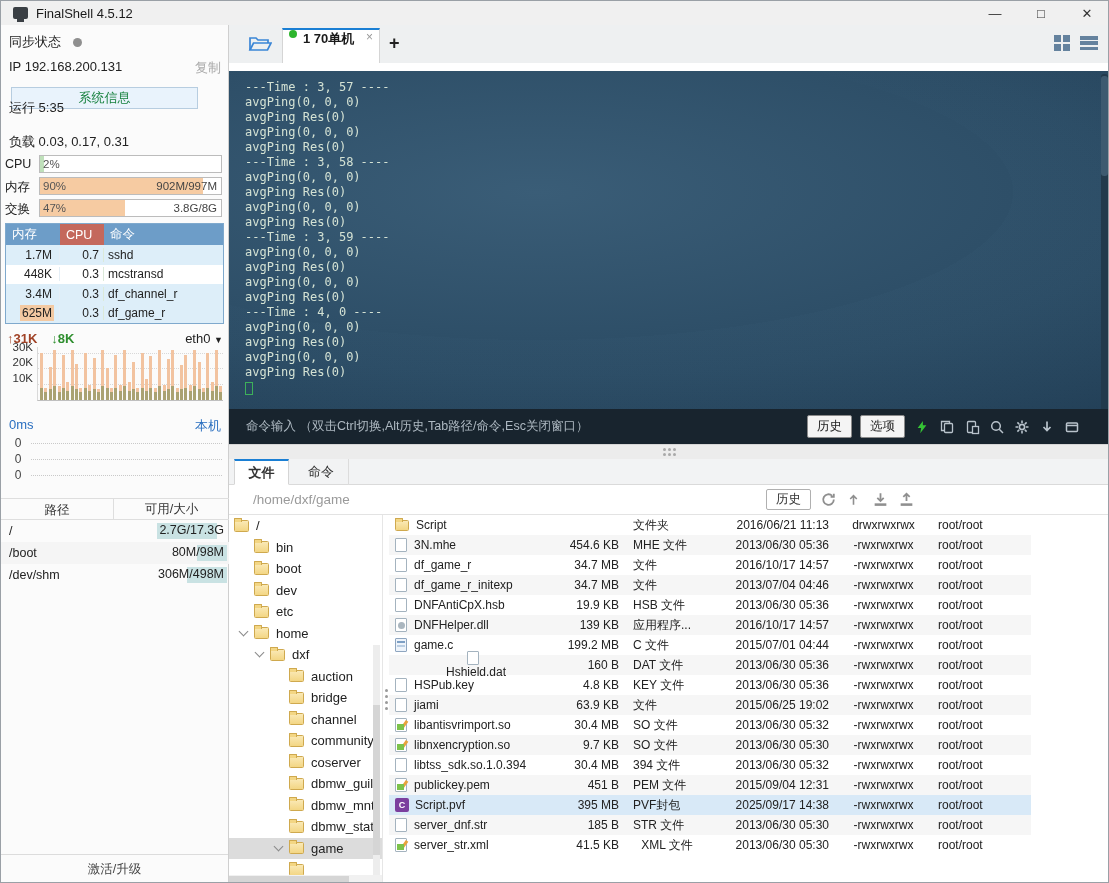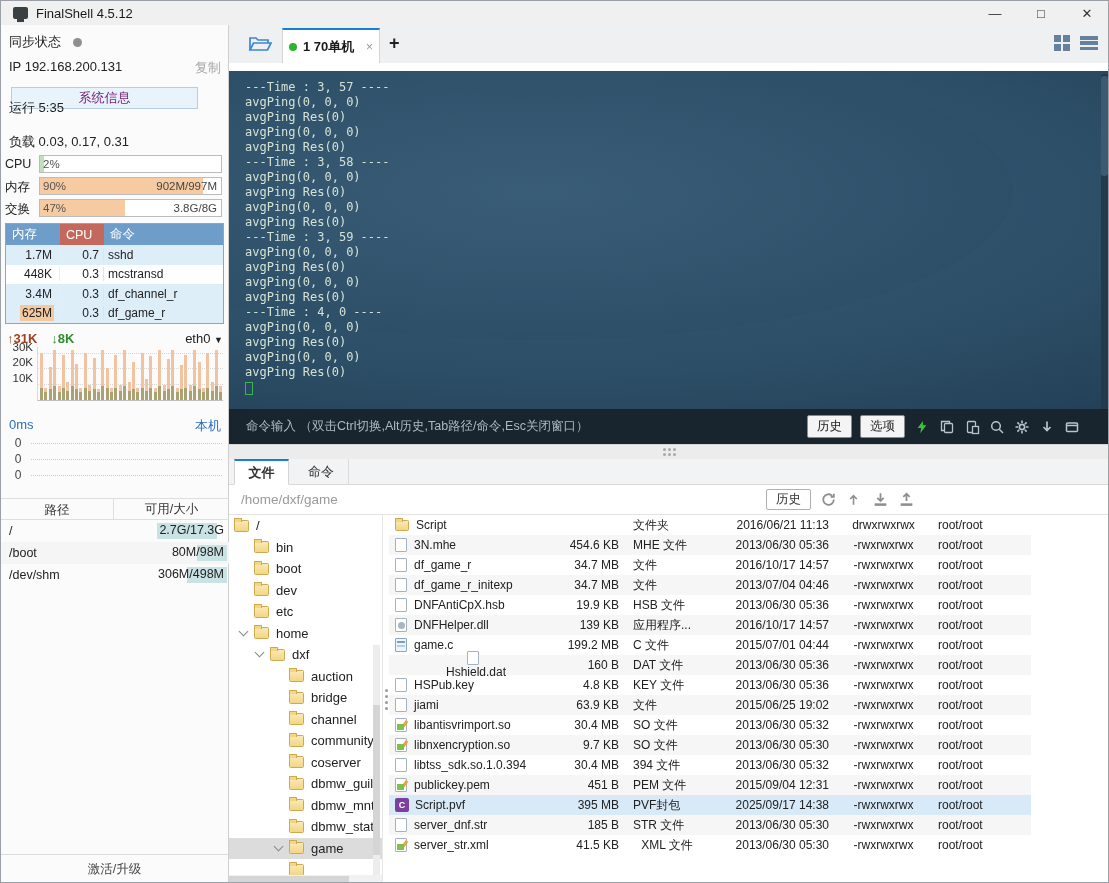--- a/index.html
+++ b/index.html
@@ -14,21 +14,21 @@
   .app-title { font-size:13px; color:#1a1a1a; }
   .win-controls { margin-left:auto; display:flex; height:100%; }
   .win-btn { width:46px; height:100%; display:flex; align-items:center; justify-content:center; font-size:13px; color:#333; cursor:default; }
 
   
   .sidebar { position:absolute; left:0; top:24px; width:228px; height:859px; background:#fbfbfb; border-right:1px solid #cfcfcf; font-size:12px; color:#222; }
   .sync-row { position:absolute; left:8px; top:8px; display:flex; align-items:center; font-size:13px; }
   .sync-dot { width:9px; height:9px; border-radius:50%; background:#8f8f8f; margin-left:12px; }
   .ip-row { position:absolute; left:8px; top:34px; width:212px; display:flex; font-size:13px; }
   .copy-link { margin-left:auto; color:#a9a9a9; }
-  .sysinfo-btn { position:absolute; left:10px; top:62px; width:187px; height:22px; background:#e9f3fc; border:1px solid #b7cde0; font-size:13px; color:#701a75; display:flex; align-items:center; justify-content:center; }
+  .sysinfo-btn { position:absolute; left:10px; top:62px; width:187px; height:22px; background:#e9f3fc; border:1px solid #b7cde0; font-size:13px; color:#15803d; display:flex; align-items:center; justify-content:center; }
   .stat-line { position:absolute; left:8px; font-size:13px; }
   .meter-row { position:absolute; left:4px; width:220px; height:18px; }
   .meter-label { position:absolute; left:0; top:2px; font-size:12.5px; }
   .meter { position:absolute; left:34px; top:0; width:183px; height:18px; border:1px solid #bcbcbc; background:#fff; }
   .meter-fill { position:absolute; left:0; top:0; bottom:0; }
   .meter-txt-l { position:absolute; left:3px; top:2px; font-size:11.5px; color:#555; }
   .meter-txt-r { position:absolute; right:4px; top:2px; font-size:11.5px; color:#444; }
 
   
   .proc-table { position:absolute; left:4px; top:198px; width:219px; border:1px solid #7fa9cd; background:#fff; }
@@ -70,21 +70,21 @@
   .disk-path { width:92px; padding-left:8px; }
   .disk-val { flex:1; position:relative; height:100%; }
   .disk-bar { position:absolute; top:3px; bottom:3px; background:#c9e2e3; }
   .disk-txt { position:absolute; right:5px; top:3px; font-size:12.5px; color:#222; }
   .activate { position:absolute; left:0; top:829px; width:227px; border-top:1px solid #dcdcdc; height:30px; display:flex; align-items:center; justify-content:center; color:#444; font-size:12.5px; }
 
   
   .main { position:absolute; left:228px; top:24px; width:881px; height:859px; }
   .tabbar { position:absolute; left:0; top:0; width:881px; height:38px; background:#eef0f1; }
   .open-folder-btn { position:absolute; left:14px; top:6px; width:34px; height:26px; display:flex; align-items:center; justify-content:center; }
-  .term-tab { position:absolute; left:53px; top:3px; width:98px; height:35px; background:#fff; border:1px solid #d5d5d5; border-top:2px solid #1a7fd4; border-bottom:none; display:flex; align-items:center; padding:0 6px; }
+  .term-tab { position:absolute; left:53px; top:3px; width:98px; height:35px; background:#fff; border:1px solid #d5d5d5; border-top:2px solid #1a7fd4; border-bottom:none; display:flex; padding:0 6px; }
   .tab-dot { width:8px; height:8px; border-radius:50%; background:#2db52d; margin-right:6px; }
   .tab-label { font-size:13px; font-weight:600; color:#1a1a1a; white-space:nowrap; }
   .tab-close { margin-left:auto; color:#999; font-size:12px; }
   .new-tab { position:absolute; left:160px; top:8px; font-size:18px; font-weight:bold; color:#222; }
   .tab-right-icons { position:absolute; right:12px; top:10px; display:flex; gap:10px; }
   .grid-icon { width:16px; height:16px; display:grid; grid-template-columns:7px 7px; grid-template-rows:7px 7px; gap:2px; }
   .grid-icon i { background:#64829e; }
   .menu-icon { width:18px; height:16px; display:flex; flex-direction:column; justify-content:space-between; padding:1px 0; }
   .menu-icon i { height:3.5px; background:#64829e; }
 
@@ -106,21 +106,21 @@
 
   .hsplit { position:absolute; left:0; top:419px; width:881px; height:15px; background:#ececec; border-top:1px solid #d6d6d6; display:flex; align-items:center; justify-content:center; }
   .hsplit-dots { display:grid; grid-template-columns:repeat(3,3px); grid-template-rows:repeat(2,3px); gap:2px; }
   .hsplit-dots i { background:#a9a9a9; border-radius:50%; }
 
   .ftabs { position:absolute; left:0; top:434px; width:881px; height:26px; background:#f2f3f4; border-bottom:1px solid #dadada; display:flex; }
   .ftab { width:55px; height:26px; display:flex; align-items:center; justify-content:center; font-size:13px; color:#333; border-right:1px solid #dcdcdc; margin-left:5px; }
   .ftab.active { background:#fff; border:1px solid #d5d5d5; border-top:2px solid #1a7fd4; border-bottom:1px solid #fff; font-weight:600; }
 
   .pathbar { position:absolute; left:0; top:460px; width:881px; height:30px; background:#fff; border-bottom:1px solid #e3e3e3; display:flex; align-items:center; }
-  .path-text { margin-left:12px; font-size:13.5px; color:#9a9a9a; }
+  .path-text { margin-left:24px; font-size:13.5px; color:#9a9a9a; }
   .path-right { position:absolute; right:195px; display:flex; align-items:center; gap:9px; }
   .path-btn { background:#fff; border:1px solid #b0b0b0; border-radius:2px; font-size:12.5px; color:#333; padding:1px 9px; }
   .path-ic { width:17px; height:17px; }
 
   .fbody { position:absolute; left:0; top:490px; width:881px; height:369px; background:#fff; }
   .tree { position:absolute; left:0; top:0; width:153px; height:360px; overflow:hidden; font-size:13px; }
   .tree-item { height:21.5px; display:flex; align-items:center; position:relative; }
   .tree-item.selected { background:#dcdcdc; }
   .chev { width:7px; height:7px; border-right:1.6px solid #8a8a8a; border-bottom:1.6px solid #8a8a8a; transform:rotate(45deg); margin-right:7px; margin-top:-4px; flex:none; }
   .tree-label { color:#222; white-space:nowrap; }

